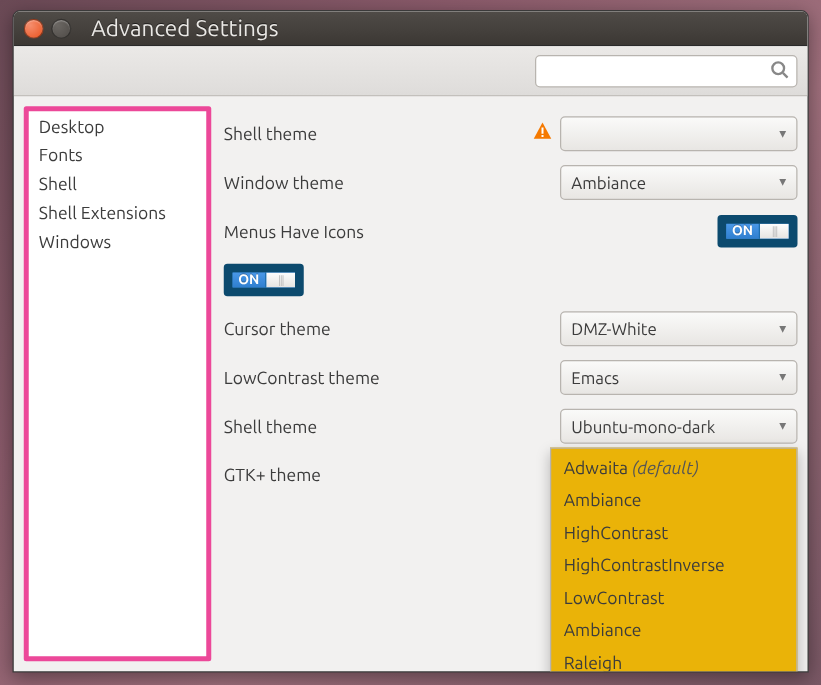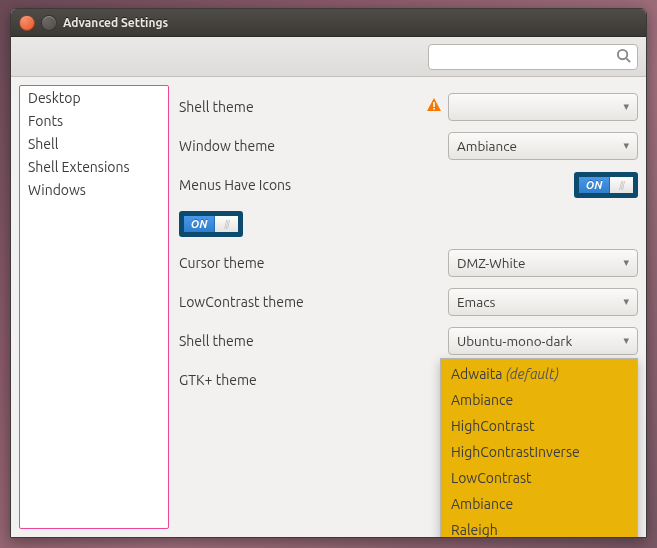--- a/index.html
+++ b/index.html
@@ -36,22 +36,23 @@
   .win-btn {
     width: 16px; height: 16px;
     border-radius: 50%;
     border: 1px solid rgba(0,0,0,0.4);
     box-shadow: inset 0 1px 1px rgba(255,255,255,0.3);
   }
   .close-btn { background: radial-gradient(circle at 30% 30%, #f58e6e, #e95420); }
   .min-btn   { background: radial-gradient(circle at 30% 30%, #6b6763, #4f4b47); }
   .title {
     color: #eae8e5;
-    font-weight: bold;
-    font-size: 12px;
+    font-weight: normal;
+    font-size: 18px;
+    margin-left: 10px;
     text-shadow: 0 -1px 0 rgba(0,0,0,0.6);
   }
   .toolbar {
     height: 40px;
     background: linear-gradient(to bottom, #ebe9e7, #dedcda);
     border-bottom: 1px solid #c3c0bc;
     display: flex;
     justify-content: flex-end;
     align-items: center;
     padding-right: 8px;
@@ -74,21 +75,21 @@
     flex: 1;
     display: flex;
     padding: 8px;
     gap: 10px;
     position: relative;
     overflow: visible;
   }
   .sidebar {
     width: 150px;
     background: #fff;
-    border: 1px solid #ec4899;
+    border: 4px solid #ec4899;
     border-radius: 2px;
     overflow: hidden;
   }
   .sidebar-item {
     padding: 3.5px 8px;
     font-size: 14px;
     cursor: default;
   }
   .sidebar-item.selected {
     background: #4a90d9;
@@ -124,26 +125,25 @@
     display: flex;
     align-items: center;
     padding: 0 8px;
     font-size: 13.5px;
     color: #3c3c3c;
     justify-content: space-between;
   }
   .combo .chev { color: #777; font-size: 11px; }
   .switch {
     width: 64px; height: 26px;
-    border: 5px solid #0c4a6e;
+    border: 7px solid #0c4a6e;
     border-radius: 3px;
     display: flex;
     overflow: hidden;
     background: #3b8ede;
-    font-style: italic;
   }
   .switch .on-label {
     flex: 1;
     background: linear-gradient(to bottom, #4a98e8, #2f7fcf);
     color: #fff;
     font-size: 11px;
     font-weight: bold;
     display: flex;
     align-items: center;
     justify-content: center;

